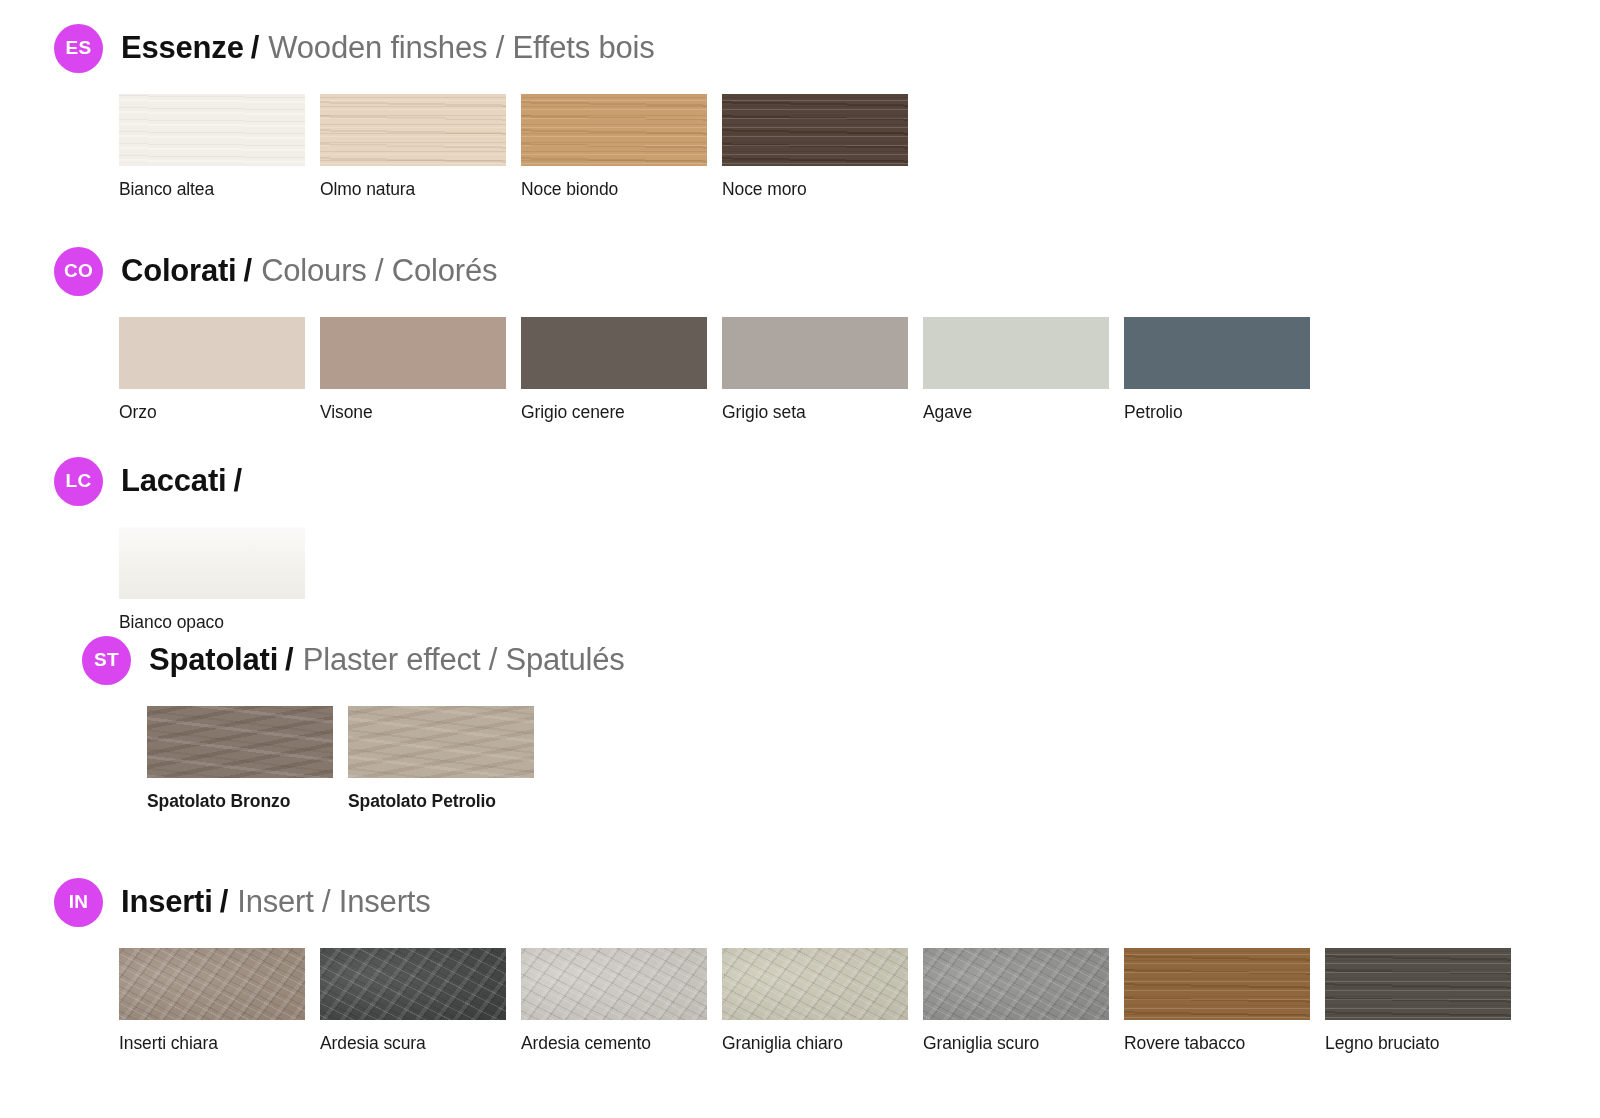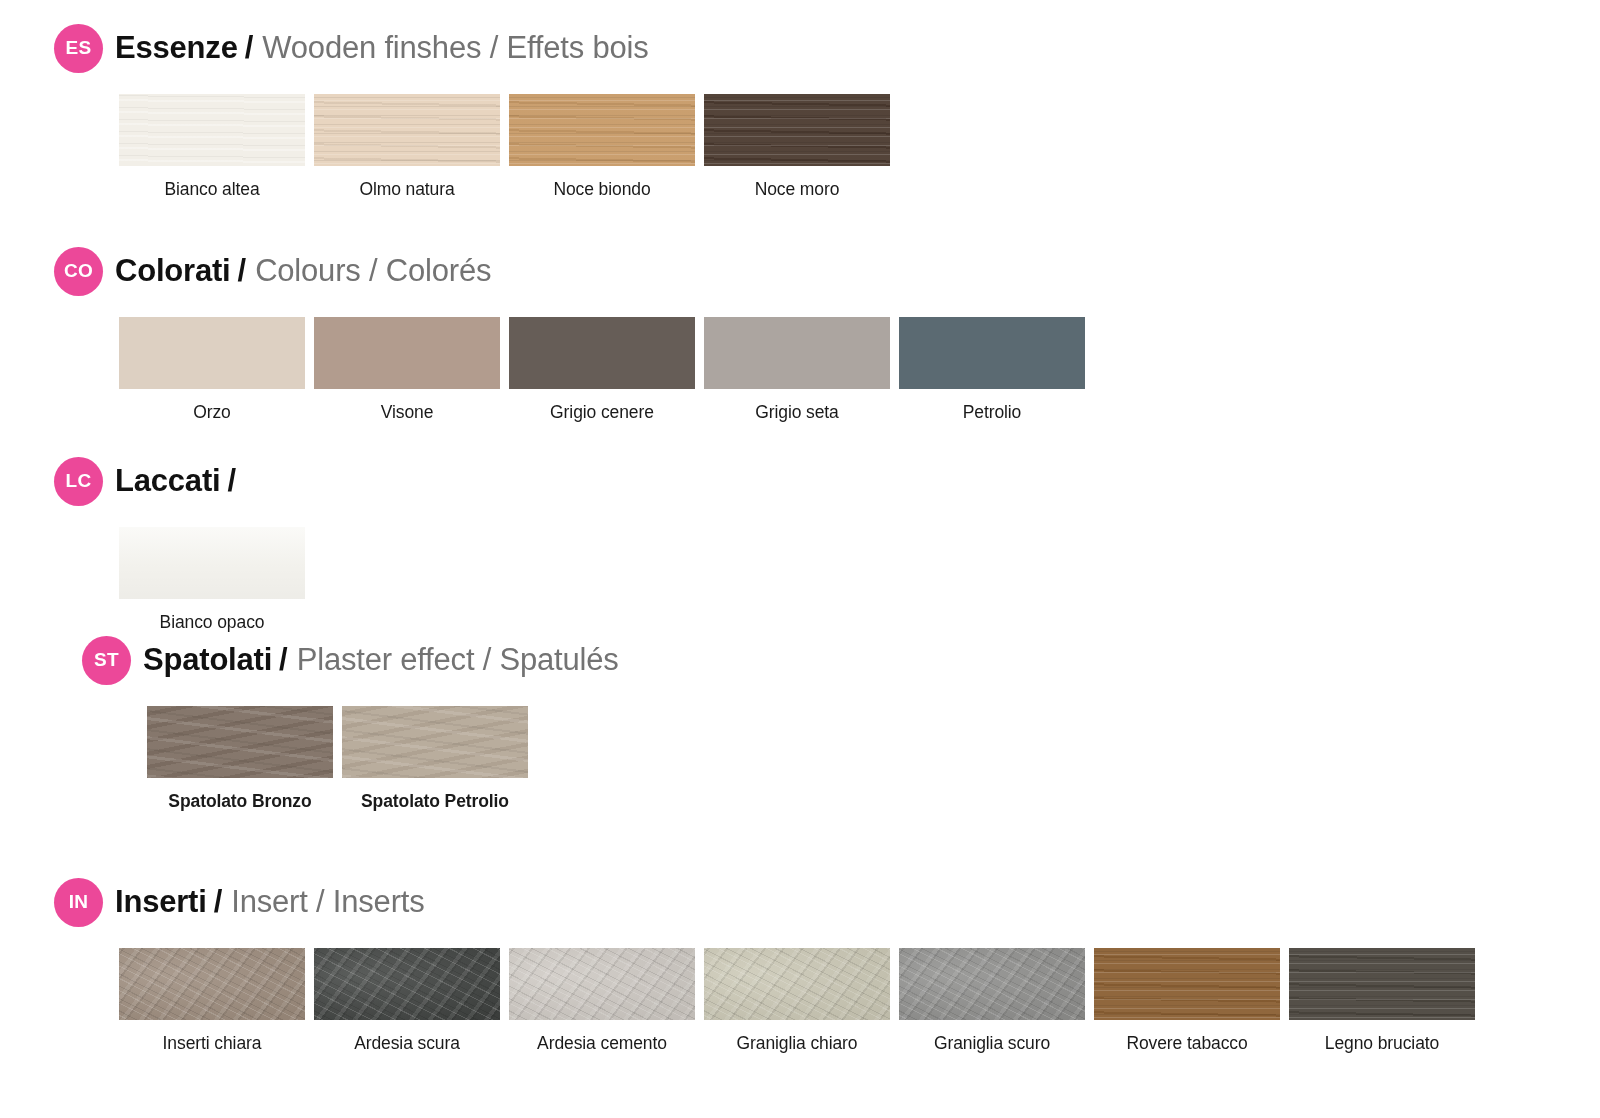--- a/index.html
+++ b/index.html
@@ -34,33 +34,33 @@
     display: flex;
     align-items: center;
     height: 52px;
     padding-left: 54px;
   }
 
   .badge {
     width: 49px;
     height: 49px;
     border-radius: 50%;
-    background: #ec4899;
+    background: #d946ef;
     color: #ffffff;
     display: flex;
     align-items: center;
     justify-content: center;
     font-size: 19px;
     font-weight: bold;
     letter-spacing: 0.3px;
     flex: 0 0 auto;
   }
 
   .title-wrap {
-    margin-left: 12px;
+    margin-left: 18px;
     display: flex;
     align-items: baseline;
     white-space: nowrap;
     justify-content: space-between;
   }
 
   .title-it {
     font-size: 31px;
     font-weight: bold;
     color: #111111;
@@ -81,23 +81,22 @@
     letter-spacing: -0.2px;
   }
 
   
   .swatch-row {
     display: flex;
     padding-left: 119px;
   }
 
   .swatch {
-    margin-right: 9px;
+    margin-right: 15px;
     flex: 0 0 auto;
-    text-align: center;
   }
 
   .chip {
     width: 186px;
     height: 72px;
     position: relative;
     overflow: hidden;
   }
 
   .swatch-label {
@@ -250,20 +249,24 @@
           </div>
           <div class="swatch">
             <div class="chip" style="background: rgb(102, 93, 87);"></div>
             <div class="swatch-label">Grigio cenere</div>
           </div>
           <div class="swatch">
             <div class="chip" style="background: rgb(172, 165, 160);"></div>
             <div class="swatch-label">Grigio seta</div>
           </div>
           <div class="swatch">
+            <div class="chip" style="background: rgb(206, 210, 200);"></div>
+            <div class="swatch-label">Agave</div>
+          </div>
+          <div class="swatch">
             <div class="chip" style="background: rgb(91, 106, 114);"></div>
             <div class="swatch-label">Petrolio</div>
           </div>
         </div>
       </div>
       <div class="section" style="top: 455px;">
         <div class="section-header">
           <div class="badge">LC</div>
           <div class="title-wrap">
             <span class="title-it">Laccati</span>

